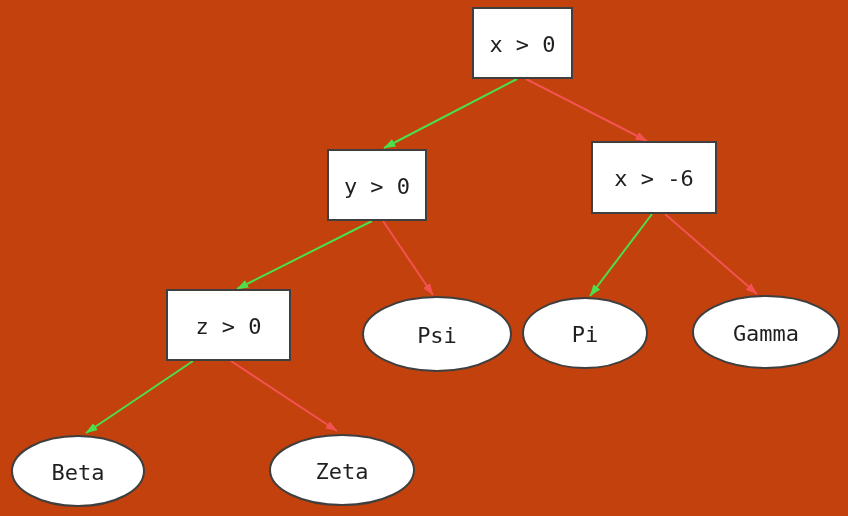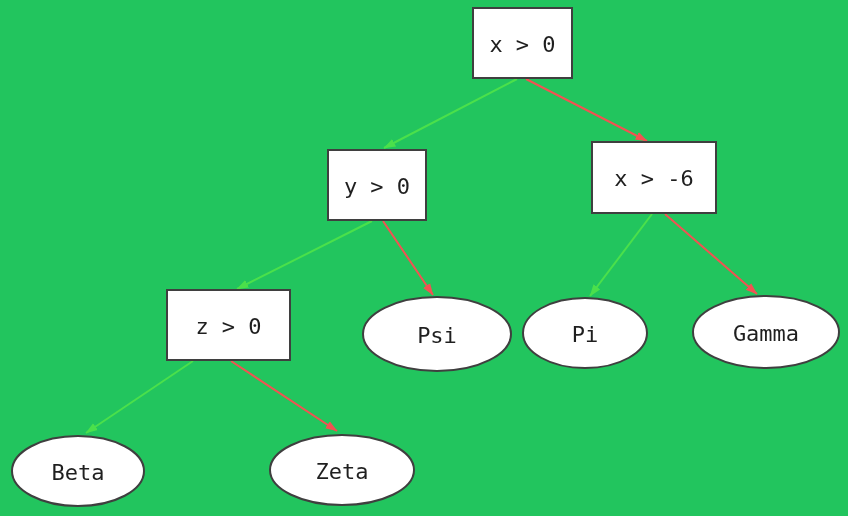--- a/index.html
+++ b/index.html
@@ -7,21 +7,21 @@
     padding: 0;
     background: #ffffff;
     width: 848px;
     height: 516px;
     overflow: hidden;
   }
   .stage {
     position: relative;
     width: 848px;
     height: 516px;
-    background: #22c55e;
+    background: #c2410c;
   }
   svg { display: block; }
   .edge {
     fill: none;
     stroke-width: 2;
   }
   .node-shape {
     fill: #ffffff;
     stroke: #3f3f3f;
     stroke-width: 2;

